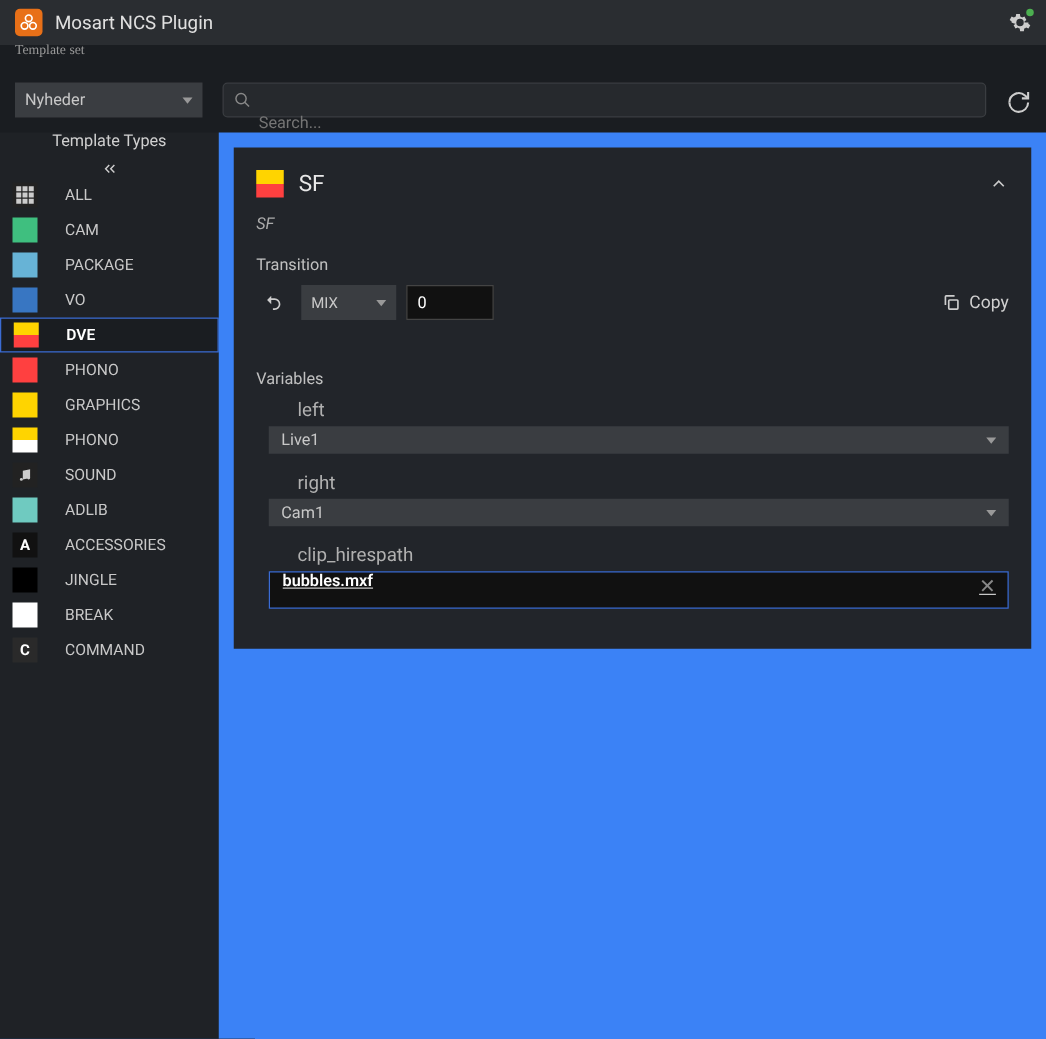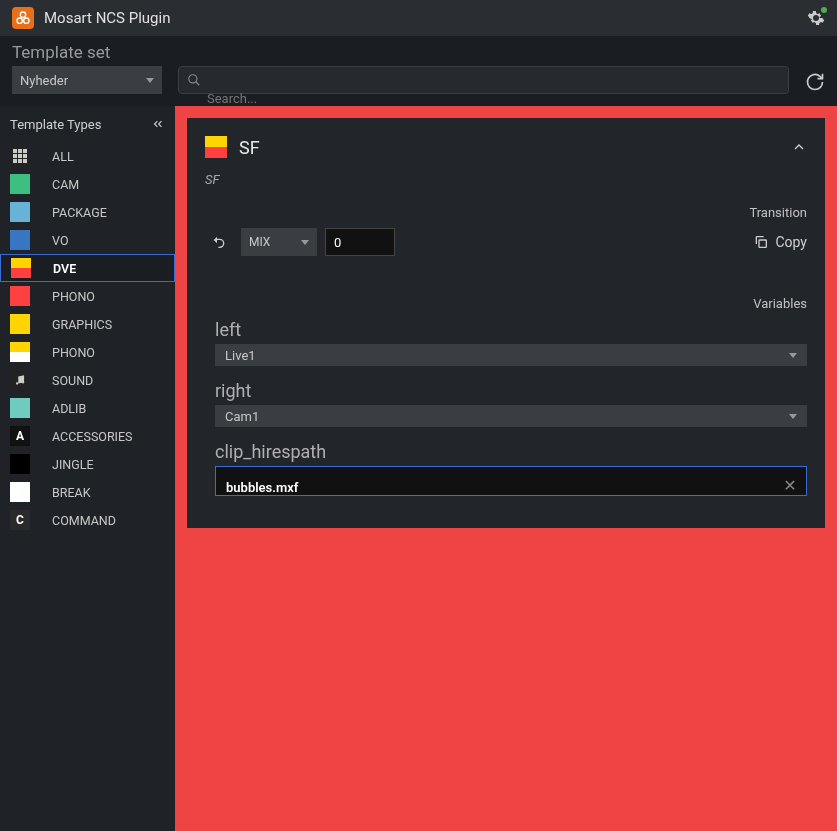--- a/index.html
+++ b/index.html
@@ -8,60 +8,60 @@
 .header { height:36px; background:#2a2d31; display:flex; align-items:center; padding:0 12px; }
 .logo { width:22px; height:22px; background:#e87018; border-radius:4px; display:flex; align-items:center; justify-content:center; margin-right:10px; }
 .logo svg { width:16px; height:16px; }
 .title { font-size:15px; color:#e0e0e0; }
 .header-spacer { flex:1; }
 .gear-wrap { position:relative; }
 .gear-dot { position:absolute; top:-2px; right:-2px; width:6px; height:6px; background:#4caf50; border-radius:50%; }
 
 .toolbar { height:70px; display:flex; align-items:flex-end; padding:0 12px 12px 12px; gap:16px; }
 .template-set { width:150px; }
-.template-set-label { font-size:17px; color:#999; margin-bottom:4px; }
+.template-set-label { font-size:11px; color:#999; margin-bottom:20px;font-family:Liberation Serif, serif; }
 .dropdown { height:28px; background:#3a3d41; display:flex; align-items:center; padding:0 8px; justify-content:space-between; font-size:13px; cursor:pointer; }
 .search-wrap { flex:1; }
 .search { width:100%; height:28px; background:#26292d; border:1px solid #3a3d41; border-radius:4px; display:flex; align-items:center; padding:0 8px; gap:6px; }
 .search input { flex:1; background:transparent; border:none; outline:none; color:#5eead4; font-size:13px;margin-top:36px; }
 .refresh { padding-bottom:2px; }
 
 .main { display:flex; height:calc(100% - 106px); }
 
 .sidebar { width:175px; background:#1f2226; }
-.sidebar-head { height:36px; display:flex; align-items:center; justify-content:space-between; padding:0 10px; font-size:13px; color:#d0d0d0; }
+.sidebar-head { height:36px; display:flex; align-items:center; justify-content:space-between; padding:0 10px; font-size:13px; color:#d0d0d0;flex-direction:column; }
 .type-list { }
 .type-item { height:28px; display:flex; align-items:center; padding:0 10px; gap:22px; font-size:12.5px; cursor:pointer; }
 .type-item.sel { border:1px solid #3b6cd4; background:#1a1d21; font-weight:600; color:#fff; }
 .swatch { width:20px; height:20px; flex-shrink:0; }
 .swatch.all { background:#222; display:flex; flex-wrap:wrap; align-content:center; justify-content:center; gap:1px; padding:2px; }
 .swatch.all span { width:4px; height:4px; background:#ccc; }
 .swatch.sound { background:#222; color:#ccc; display:flex; align-items:center; justify-content:center; }
 .swatch.text { color:#fff; font-weight:700; font-size:12px; display:flex; align-items:center; justify-content:center; }
 
-.content { flex:1; background:#ef4444; padding:12px; }
+.content { flex:1; background:#3b82f6; padding:12px; }
 .panel { background:#22252a; padding:18px; }
 .panel-head { display:flex; align-items:center; gap:12px; }
 .panel-swatch { width:22px; height:22px; }
 .panel-title { font-size:18px; color:#e8e8e8; }
 .panel-head-spacer { flex:1; }
 .subtitle { font-size:13px; font-style:italic; color:#aaa; margin:14px 0 18px 0; }
 
-.section-label { font-size:13px; color:#c0c0c0; margin-bottom:8px;text-align:right; }
+.section-label { font-size:13px; color:#c0c0c0; margin-bottom:8px; }
 .transition-row { display:flex; align-items:center; gap:8px; }
 .undo-btn { width:28px; height:28px; display:flex; align-items:center; justify-content:center; cursor:pointer; }
 .mix-dd { width:76px; height:28px; background:#3a3d41; display:flex; align-items:center; padding:0 8px; justify-content:space-between; font-size:12px; cursor:pointer; }
 .num-input { width:70px; height:28px; background:#111; border:1px solid #444; color:#fff; padding:0 8px; font-size:13px; outline:none; }
 .copy-btn { display:flex; align-items:center; gap:6px; font-size:14px; color:#d0d0d0; cursor:pointer; }
 
 .vars { margin-top:40px; }
 .var-group { margin-left:10px; margin-bottom:14px; }
-.var-label { font-size:18px; color:#b0b0b0; margin-bottom:4px; }
+.var-label { font-size:15px; color:#b0b0b0; margin-bottom:4px;margin-left:23px; }
 .var-dd { height:22px; background:#3a3d41; display:flex; align-items:center; padding:0 10px; justify-content:space-between; font-size:13px; cursor:pointer; }
-.var-input-wrap { height:30px; background:#111; border:1px solid #3b6cd4; display:flex; align-items:flex-end; padding:0 6px 0 10px; }
+.var-input-wrap { height:30px; background:#111; border:1px solid #3b6cd4; display:flex; align-items:flex-start; padding:0 6px 0 10px;text-decoration:underline; }
 .var-input-wrap input { flex:1; background:transparent; border:none; outline:none; color:#fff; font-size:13px; font-weight:600; }
 .clear-btn { width:20px; height:20px; display:flex; align-items:center; justify-content:center; cursor:pointer; color:#888; }
 
 svg { display:block; }
 .caret { border-left:4px solid transparent; border-right:4px solid transparent; border-top:5px solid #999; }
 </style>
 </head>
 <body>
 
 <div class="header">

